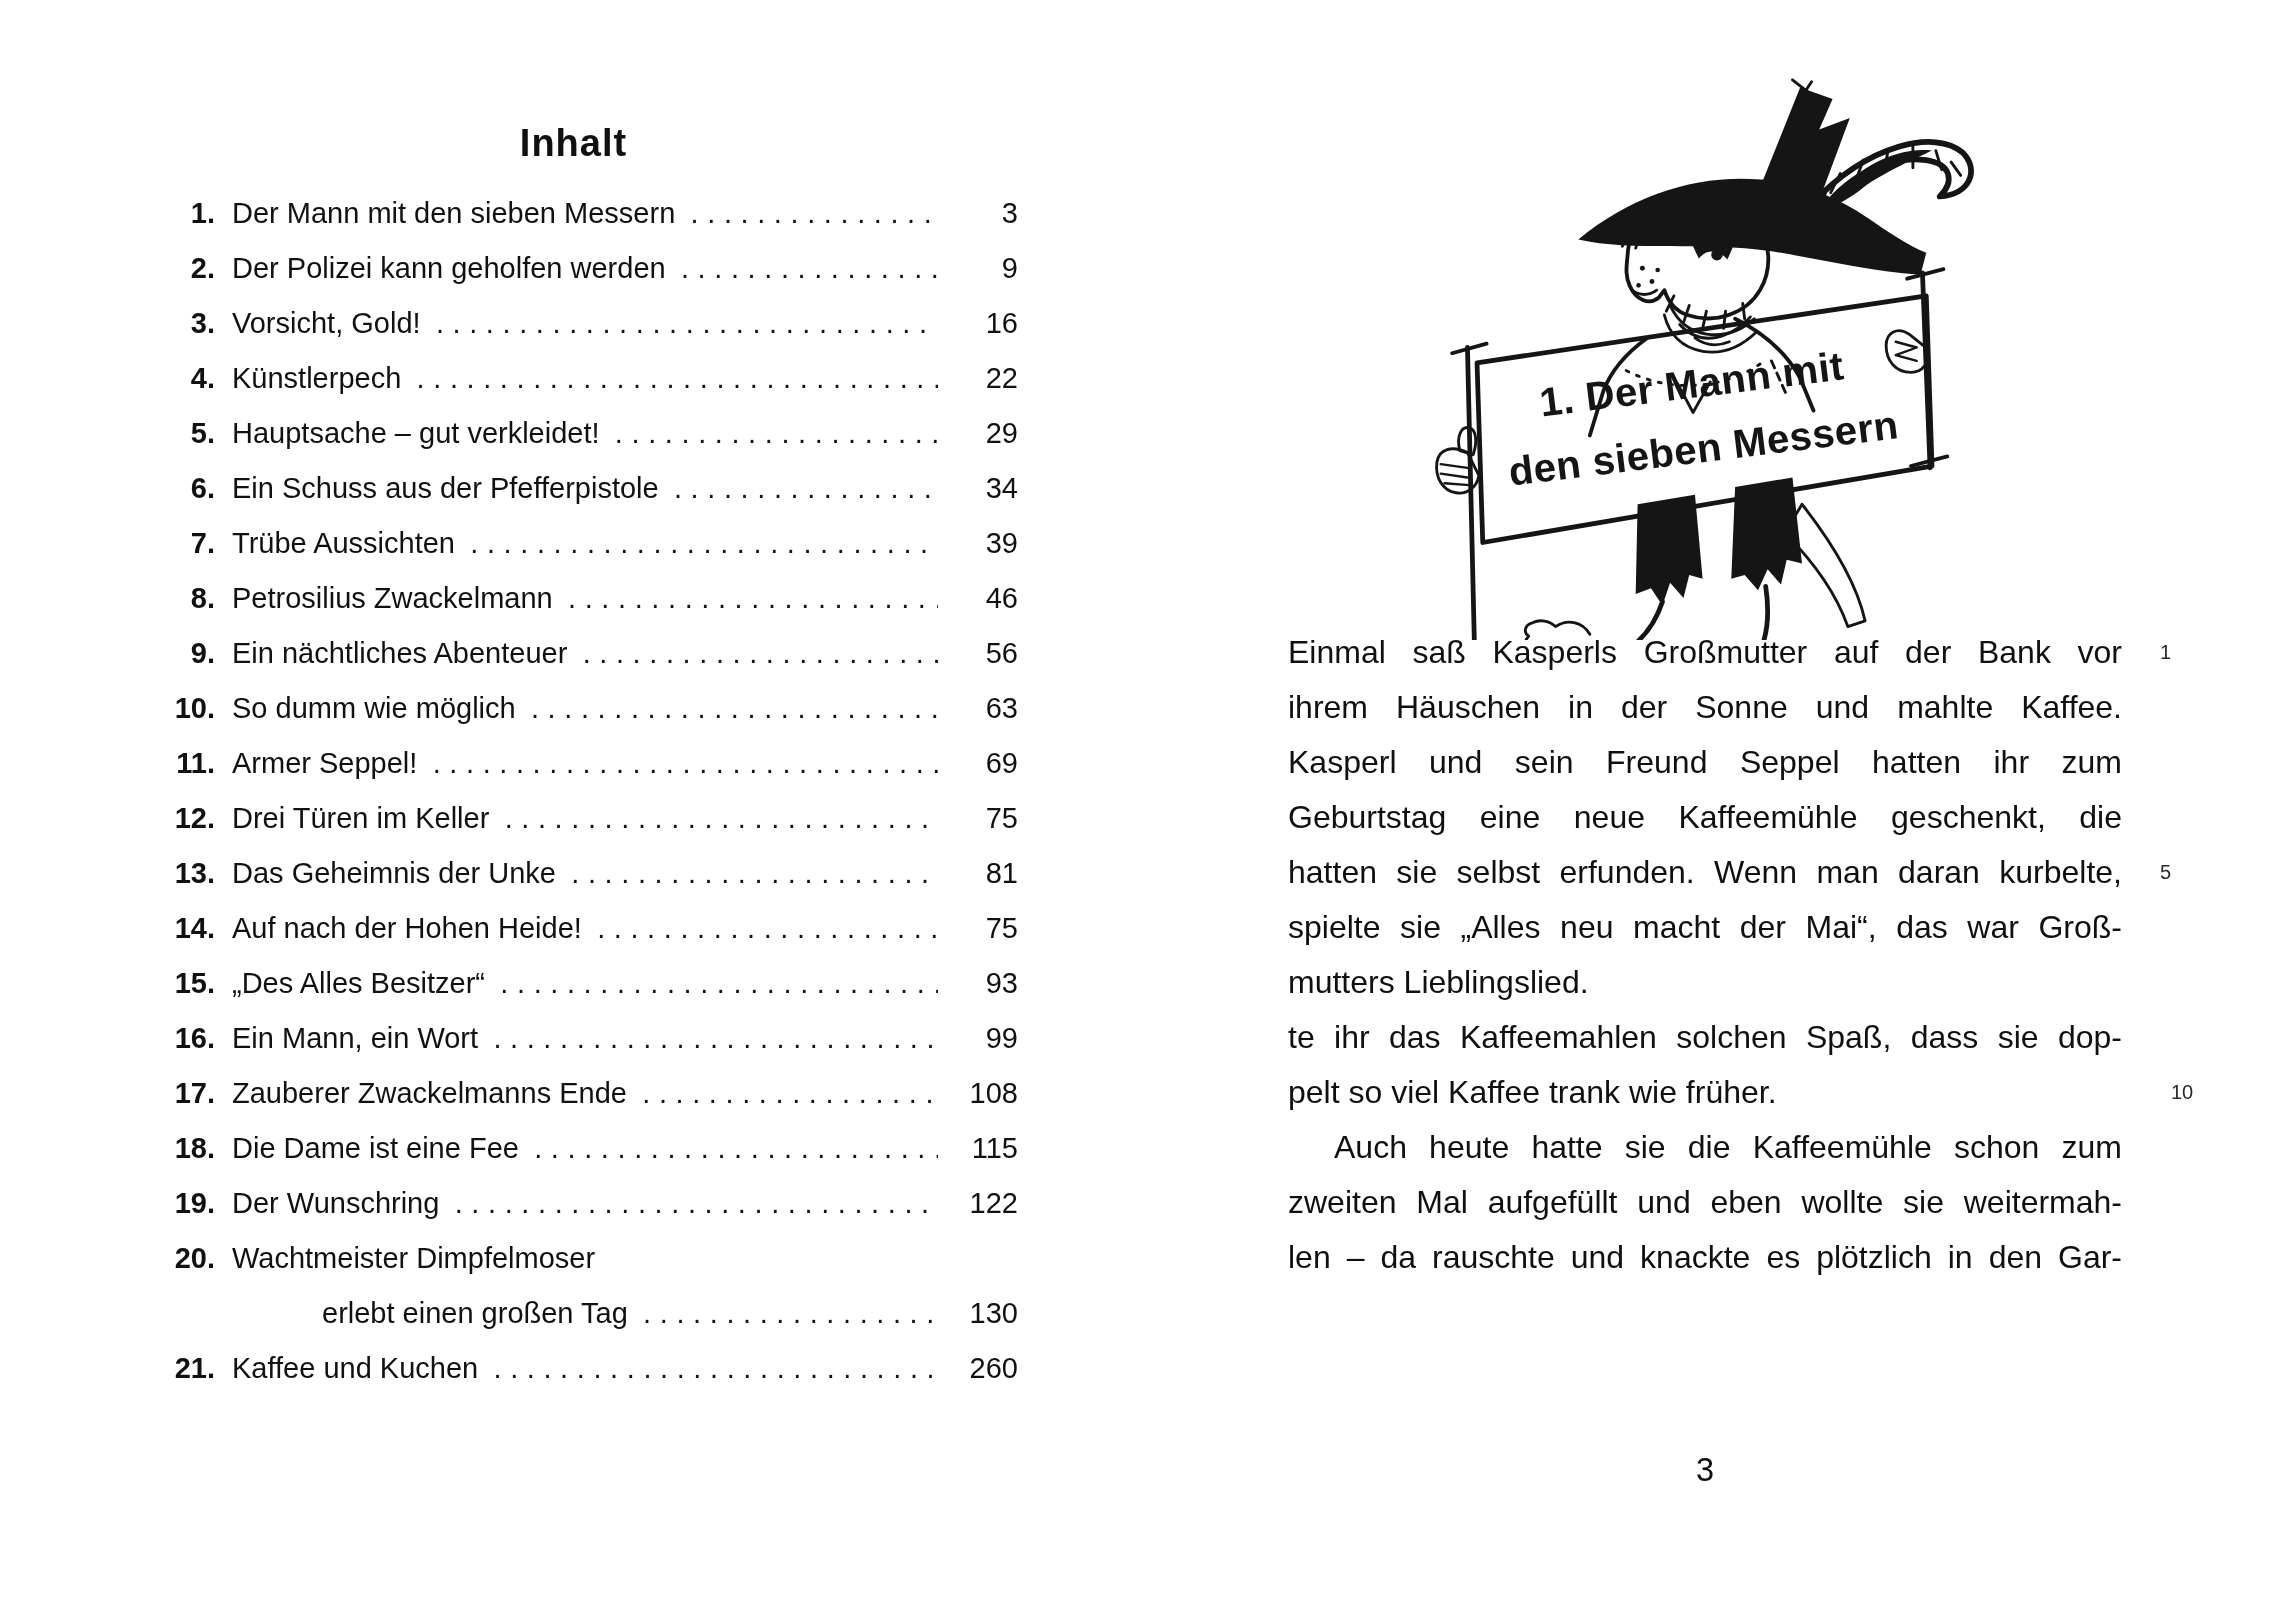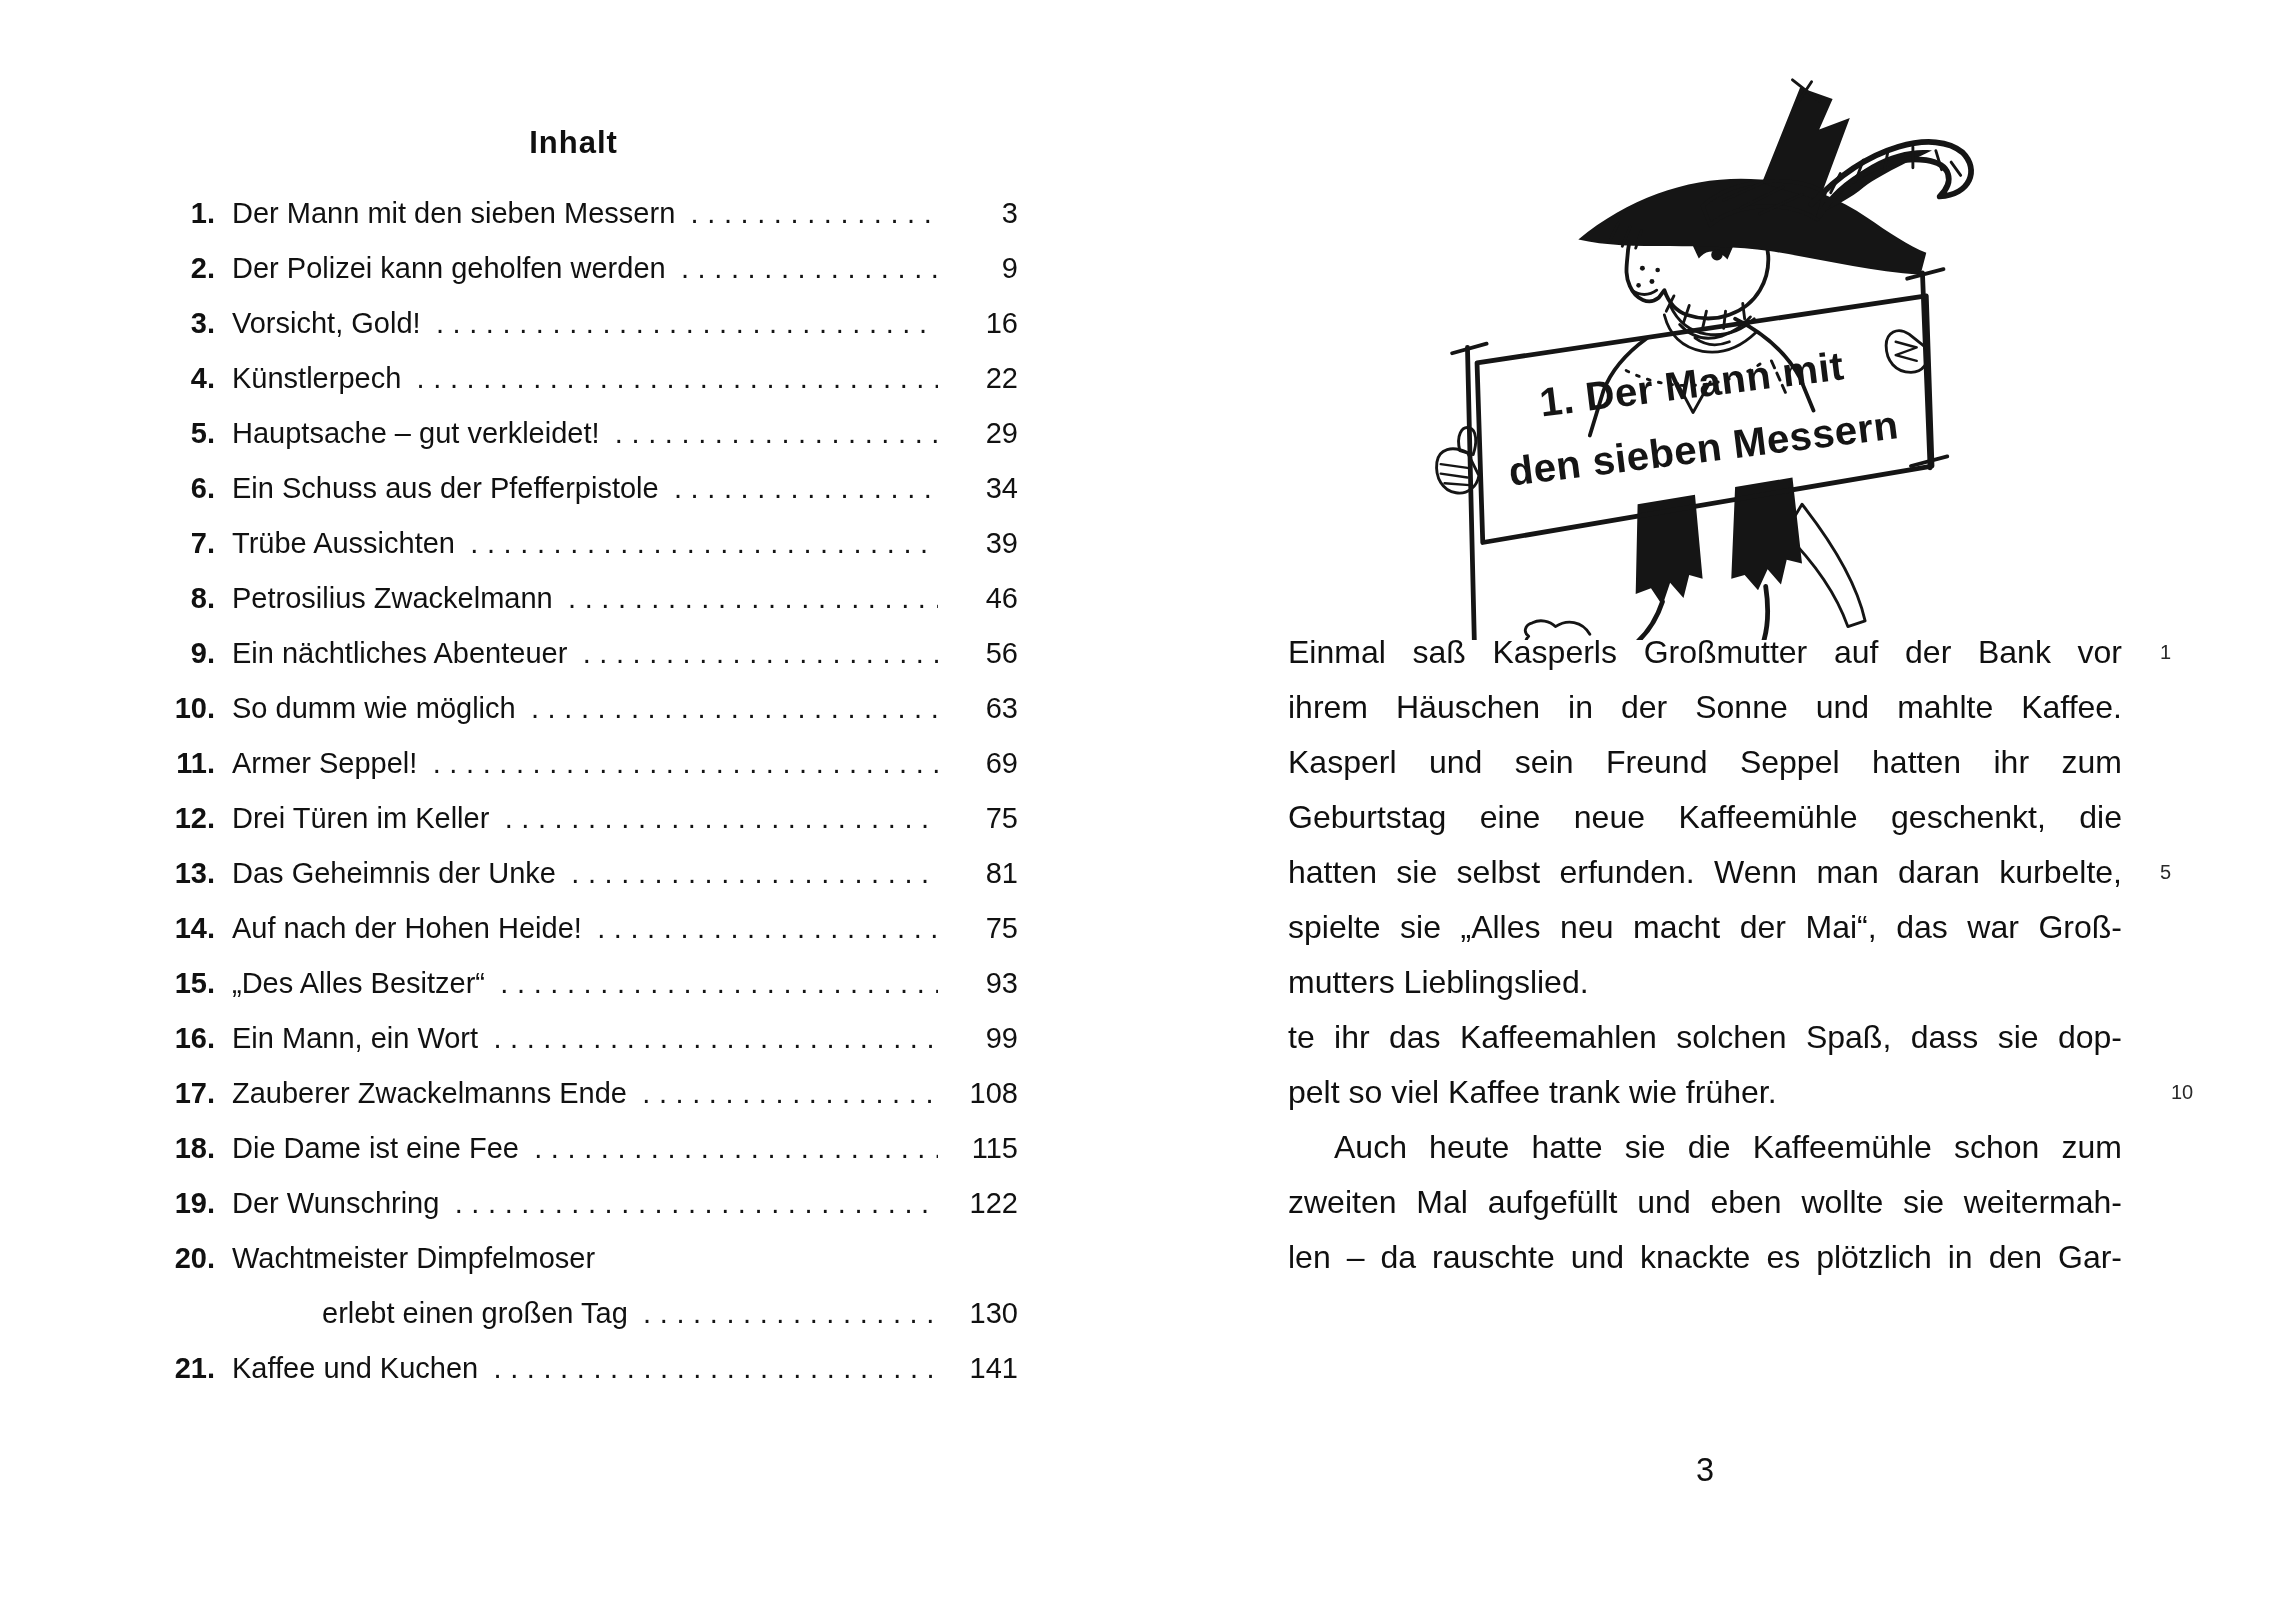--- a/index.html
+++ b/index.html
@@ -6,21 +6,21 @@
   body{
     width:2294px;height:1622px;position:relative;overflow:hidden;
     background:#ffffff;color:#111;
     font-family:"Liberation Sans",sans-serif;
     -webkit-font-smoothing:antialiased;
   }
   
   .toc{position:absolute;left:129px;top:119px;width:889px;}
   .toc-title{
     margin:0 0 19px 0;text-align:center;
-    font-size:31px;line-height:48px;font-weight:bold;letter-spacing:1px;color:#101010;
+    font-size:38px;line-height:48px;font-weight:bold;letter-spacing:1px;color:#101010;
   }
   .toc-row{
     display:flex;align-items:stretch;
     height:55px;line-height:55px;font-size:29px;white-space:nowrap;
   }
   .toc-num{flex:none;width:86px;text-align:right;font-weight:bold;}
   .toc-entry-title{flex:none;margin-left:17px;}
   .toc-row.cont .toc-entry-title{margin-left:107px;text-align:center;}
   .toc-leader{
     flex:1 1 auto;overflow:hidden;white-space:nowrap;
@@ -171,21 +171,21 @@
       <div class="toc-row cont">
         <span class="toc-num"></span>
         <span class="toc-entry-title">erlebt einen großen Tag</span>
         <span class="toc-leader">......................................................................</span>
         <span class="toc-page">130</span>
       </div>
       <div class="toc-row">
         <span class="toc-num">21.</span>
         <span class="toc-entry-title">Kaffee und Kuchen</span>
         <span class="toc-leader">......................................................................</span>
-        <span class="toc-page">141</span>
+        <span class="toc-page">260</span>
       </div>
     </div>
 </div>
 
 <svg class="illustration" viewBox="0 0 770 612" xmlns="http://www.w3.org/2000/svg" aria-hidden="true">
 
   <g>
     <path d="M302,156 C270,160 250,180 248,204 C247,218 244,230 250,242 C256,256 270,262 280,254 L286,246 C290,258 298,268 310,272 C340,282 372,270 386,246 C398,226 398,198 384,182 C364,160 330,152 302,156 Z" fill="#fff" class="ln" stroke-width="4"></path>
     <path d="M316,200 C328,188 348,188 358,200 L352,214 C342,203 330,203 322,213 Z" fill="#151515"></path>
     <circle cx="341" cy="209" r="6" fill="#151515"></circle>

